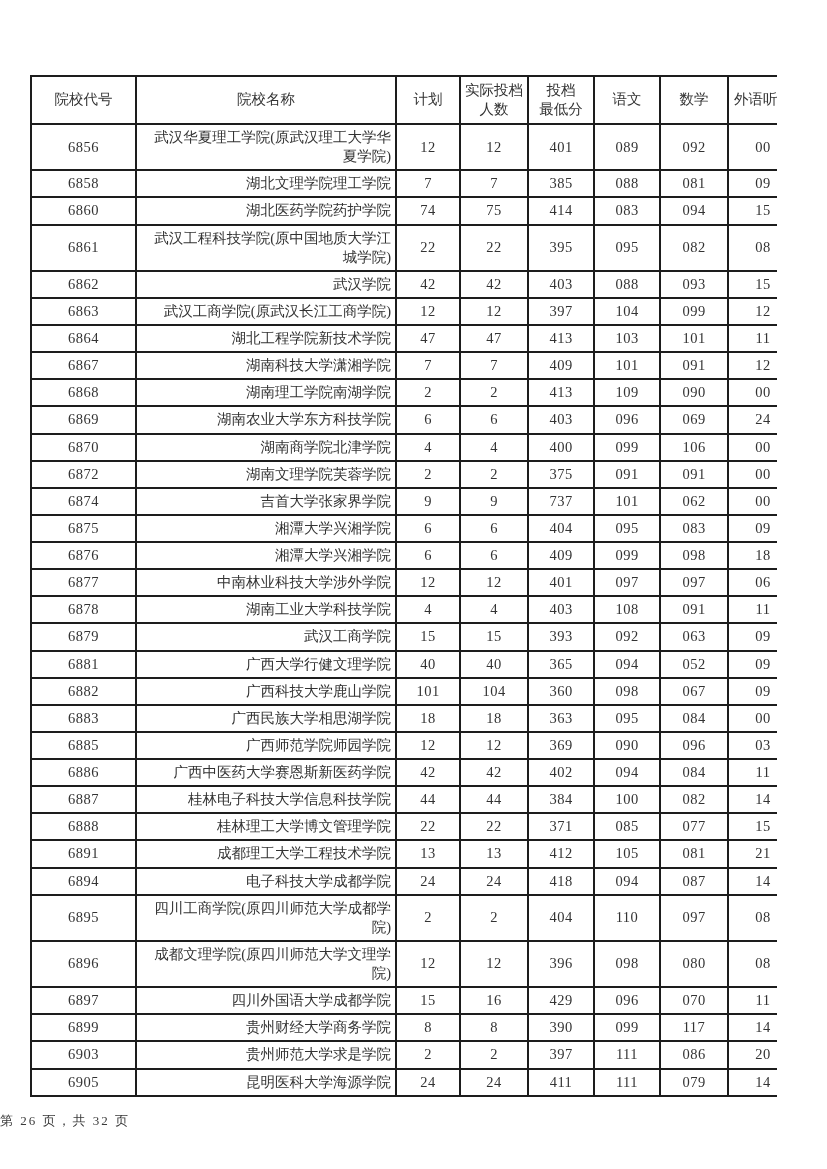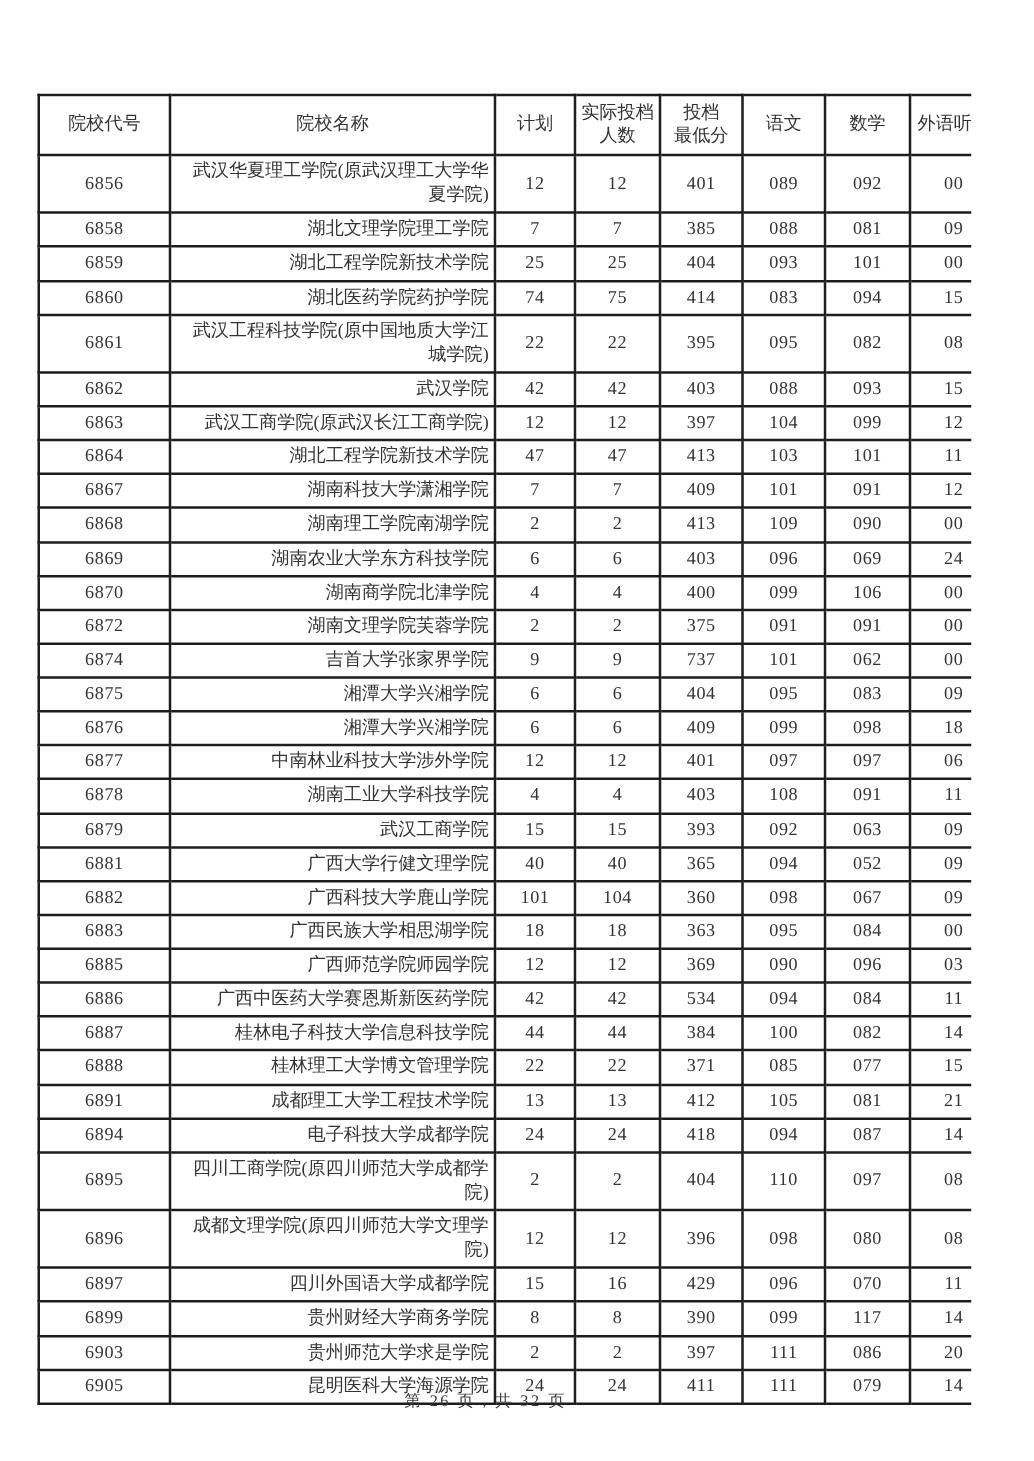--- a/index.html
+++ b/index.html
@@ -55,21 +55,20 @@
   col.c-act   { width: 68px;  }
   col.c-min   { width: 66px;  }
   col.c-chn   { width: 66px;  }
   col.c-math  { width: 68px;  }
   col.c-lis   { width: 70px;  }
   .footer {
     position: absolute;
     left: 0;
     right: 0;
     top: 1112px;
-    text-align: center;
     font-size: 13px;
     color: #3a3a3a;
     letter-spacing: 2px;
   }
 </style>
 </head>
 <body>
 
 <div class="page">
 
@@ -113,30 +112,20 @@
       <td class="num-cell">6858</td>
       <td class="name-cell">湖北文理学院理工学院</td>
       <td class="num-cell">7</td>
       <td class="num-cell">7</td>
       <td class="num-cell">385</td>
       <td class="num-cell">088</td>
       <td class="num-cell">081</td>
       <td class="num-cell">09</td>
     </tr>
         <tr>
-      <td class="num-cell">6859</td>
-      <td class="name-cell">湖北工程学院新技术学院</td>
-      <td class="num-cell">25</td>
-      <td class="num-cell">25</td>
-      <td class="num-cell">404</td>
-      <td class="num-cell">093</td>
-      <td class="num-cell">101</td>
-      <td class="num-cell">00</td>
-    </tr>
-        <tr>
       <td class="num-cell">6860</td>
       <td class="name-cell">湖北医药学院药护学院</td>
       <td class="num-cell">74</td>
       <td class="num-cell">75</td>
       <td class="num-cell">414</td>
       <td class="num-cell">083</td>
       <td class="num-cell">094</td>
       <td class="num-cell">15</td>
     </tr>
         <tr>
@@ -327,21 +316,21 @@
       <td class="num-cell">369</td>
       <td class="num-cell">090</td>
       <td class="num-cell">096</td>
       <td class="num-cell">03</td>
     </tr>
         <tr>
       <td class="num-cell">6886</td>
       <td class="name-cell">广西中医药大学赛恩斯新医药学院</td>
       <td class="num-cell">42</td>
       <td class="num-cell">42</td>
-      <td class="num-cell">534</td>
+      <td class="num-cell">402</td>
       <td class="num-cell">094</td>
       <td class="num-cell">084</td>
       <td class="num-cell">11</td>
     </tr>
         <tr>
       <td class="num-cell">6887</td>
       <td class="name-cell">桂林电子科技大学信息科技学院</td>
       <td class="num-cell">44</td>
       <td class="num-cell">44</td>
       <td class="num-cell">384</td>

